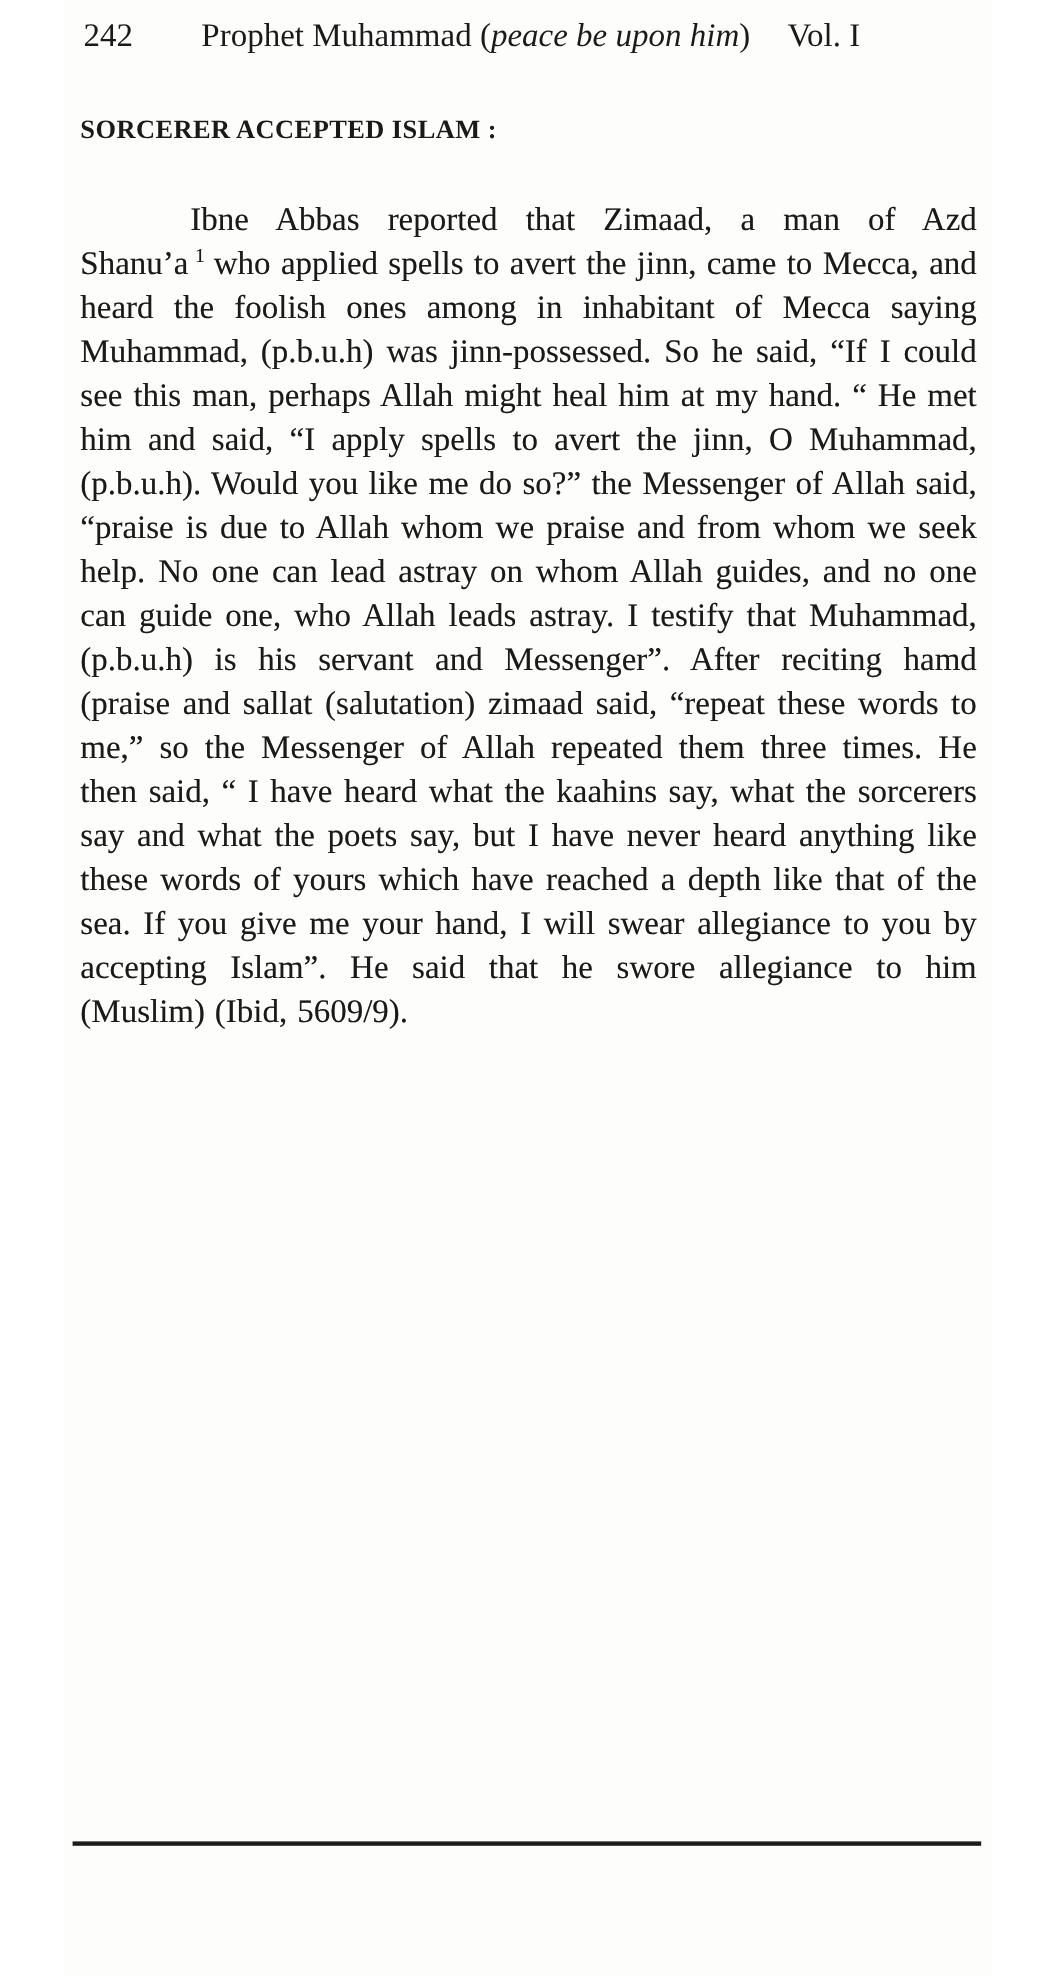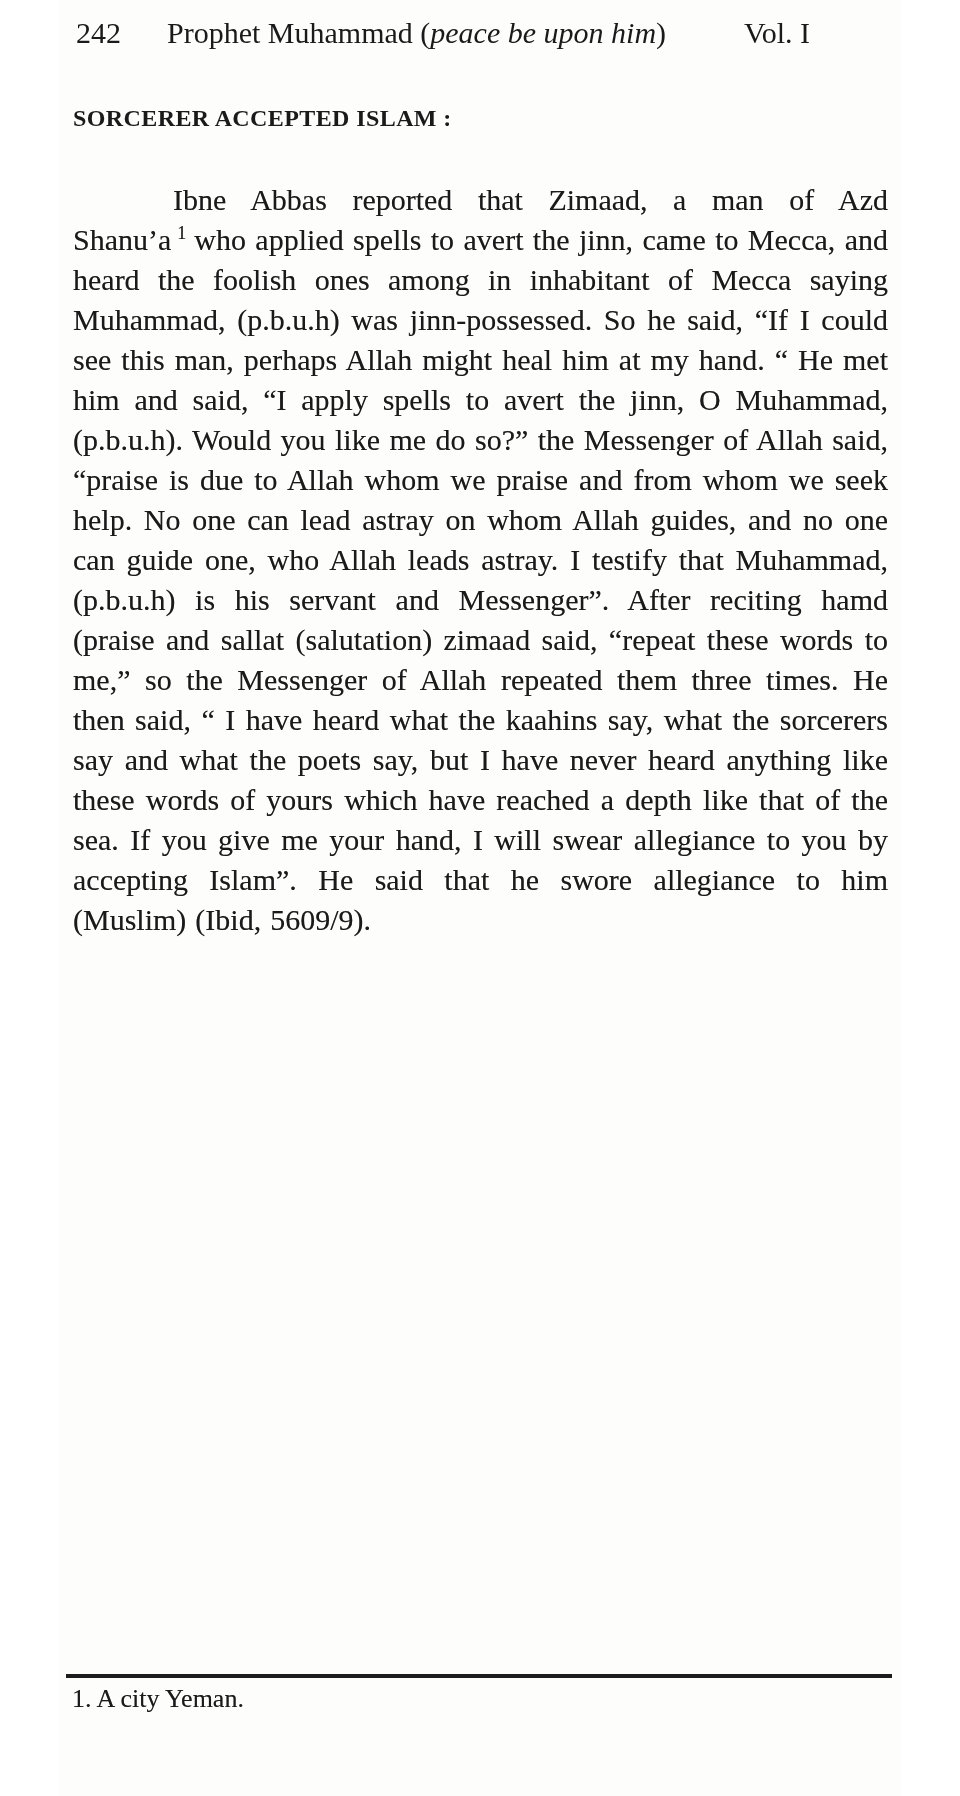--- a/index.html
+++ b/index.html
@@ -20,23 +20,23 @@
   
   .running-header {
     display: flex;
     align-items: baseline;
     padding: 14px 0 0 18px;
     font-size: 30px;
     line-height: 38px;
     white-space: nowrap;
   }
   .page-number { flex: 0 0 auto; }
-  .running-title { flex: 1 1 auto; margin-left: 46px; }
+  .running-title { flex: 1 1 auto; margin-left: 62px; }
   .running-title em { font-style: italic; }
-  .volume-label { flex: 0 0 auto; margin-right: 92px; }
+  .volume-label { flex: 0 0 auto; margin-right: 120px; }
 
   
   .section-heading {
     margin: 46px 0 0 15px;
     font-size: 24px;
     font-weight: bold;
     letter-spacing: 0.4px;
     line-height: 40px;
   }
 
@@ -86,16 +86,15 @@
     <span class="running-title"><span>Prophet Muhammad (</span><em>peace be upon him</em><span>)</span></span>
     <span class="volume-label">Vol. I</span>
   </div>
 
   <h2 class="section-heading">SORCERER ACCEPTED ISLAM :</h2>
 
   <p class="body-paragraph"><span>Ibne Abbas reported that Zimaad, a man of Azd Shanu’a</span><sup>1</sup><span>who applied spells to avert the jinn, came to Mecca, and heard the foolish ones among in inhabitant of Mecca saying Muhammad, (p.b.u.h) was jinn-possessed. So he said, “If I could see this man, perhaps Allah might heal him at my hand. “ He met him and said, “I apply spells to avert the jinn, O Muhammad, (p.b.u.h). Would you like me do so?” the Messenger of Allah said, “praise is due to Allah whom we praise and from whom we seek help. No one can lead astray on whom Allah guides, and no one can guide one, who Allah leads astray. I testify that Muhammad, (p.b.u.h) is his servant and Messenger”. After reciting hamd (praise and sallat (salutation) zimaad said, “repeat these words to me,” so the Messenger of Allah repeated them three times. He then said, “ I have heard what the kaahins say, what the sorcerers say and what the poets say, but I have never heard anything like these words of yours which have reached a depth like that of the sea. If you give me your hand, I will swear allegiance to you by accepting Islam”. He said that he swore allegiance to him (Muslim) (Ibid, 5609/9).</span></p>
 
   <div class="footnote-block">
     <hr class="footnote-rule">
-    <div class="footnote-text">1. A city Yeman.</div>
   </div>
 
 </div>
 
 </body></html>

